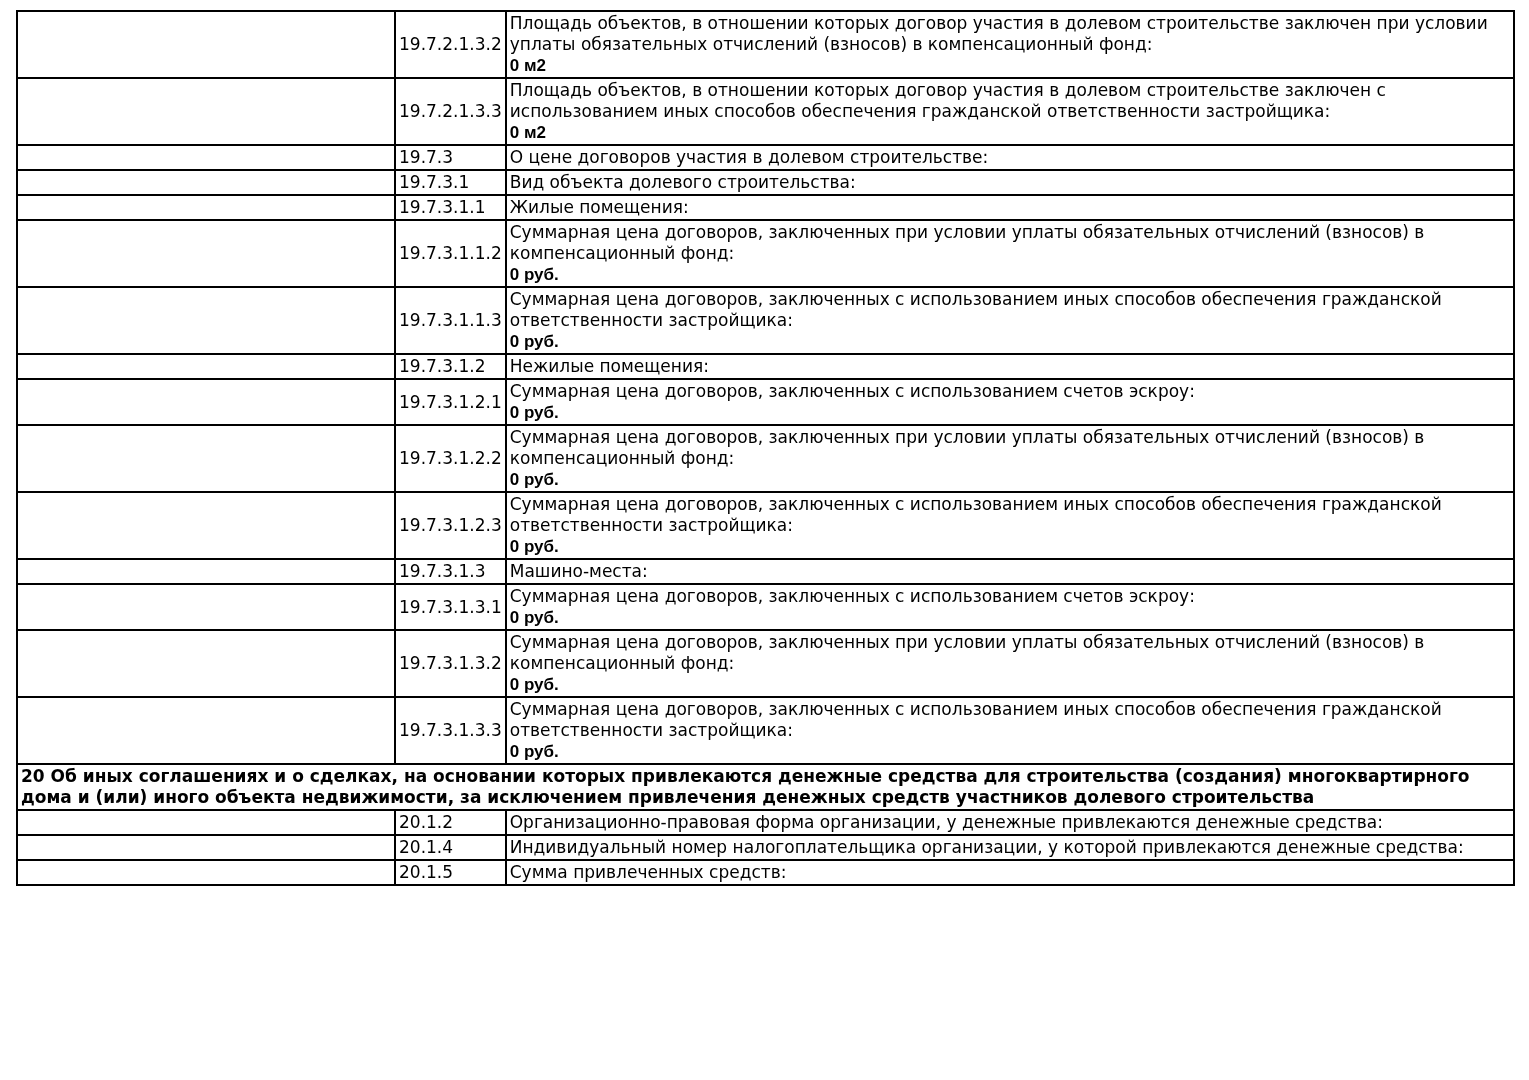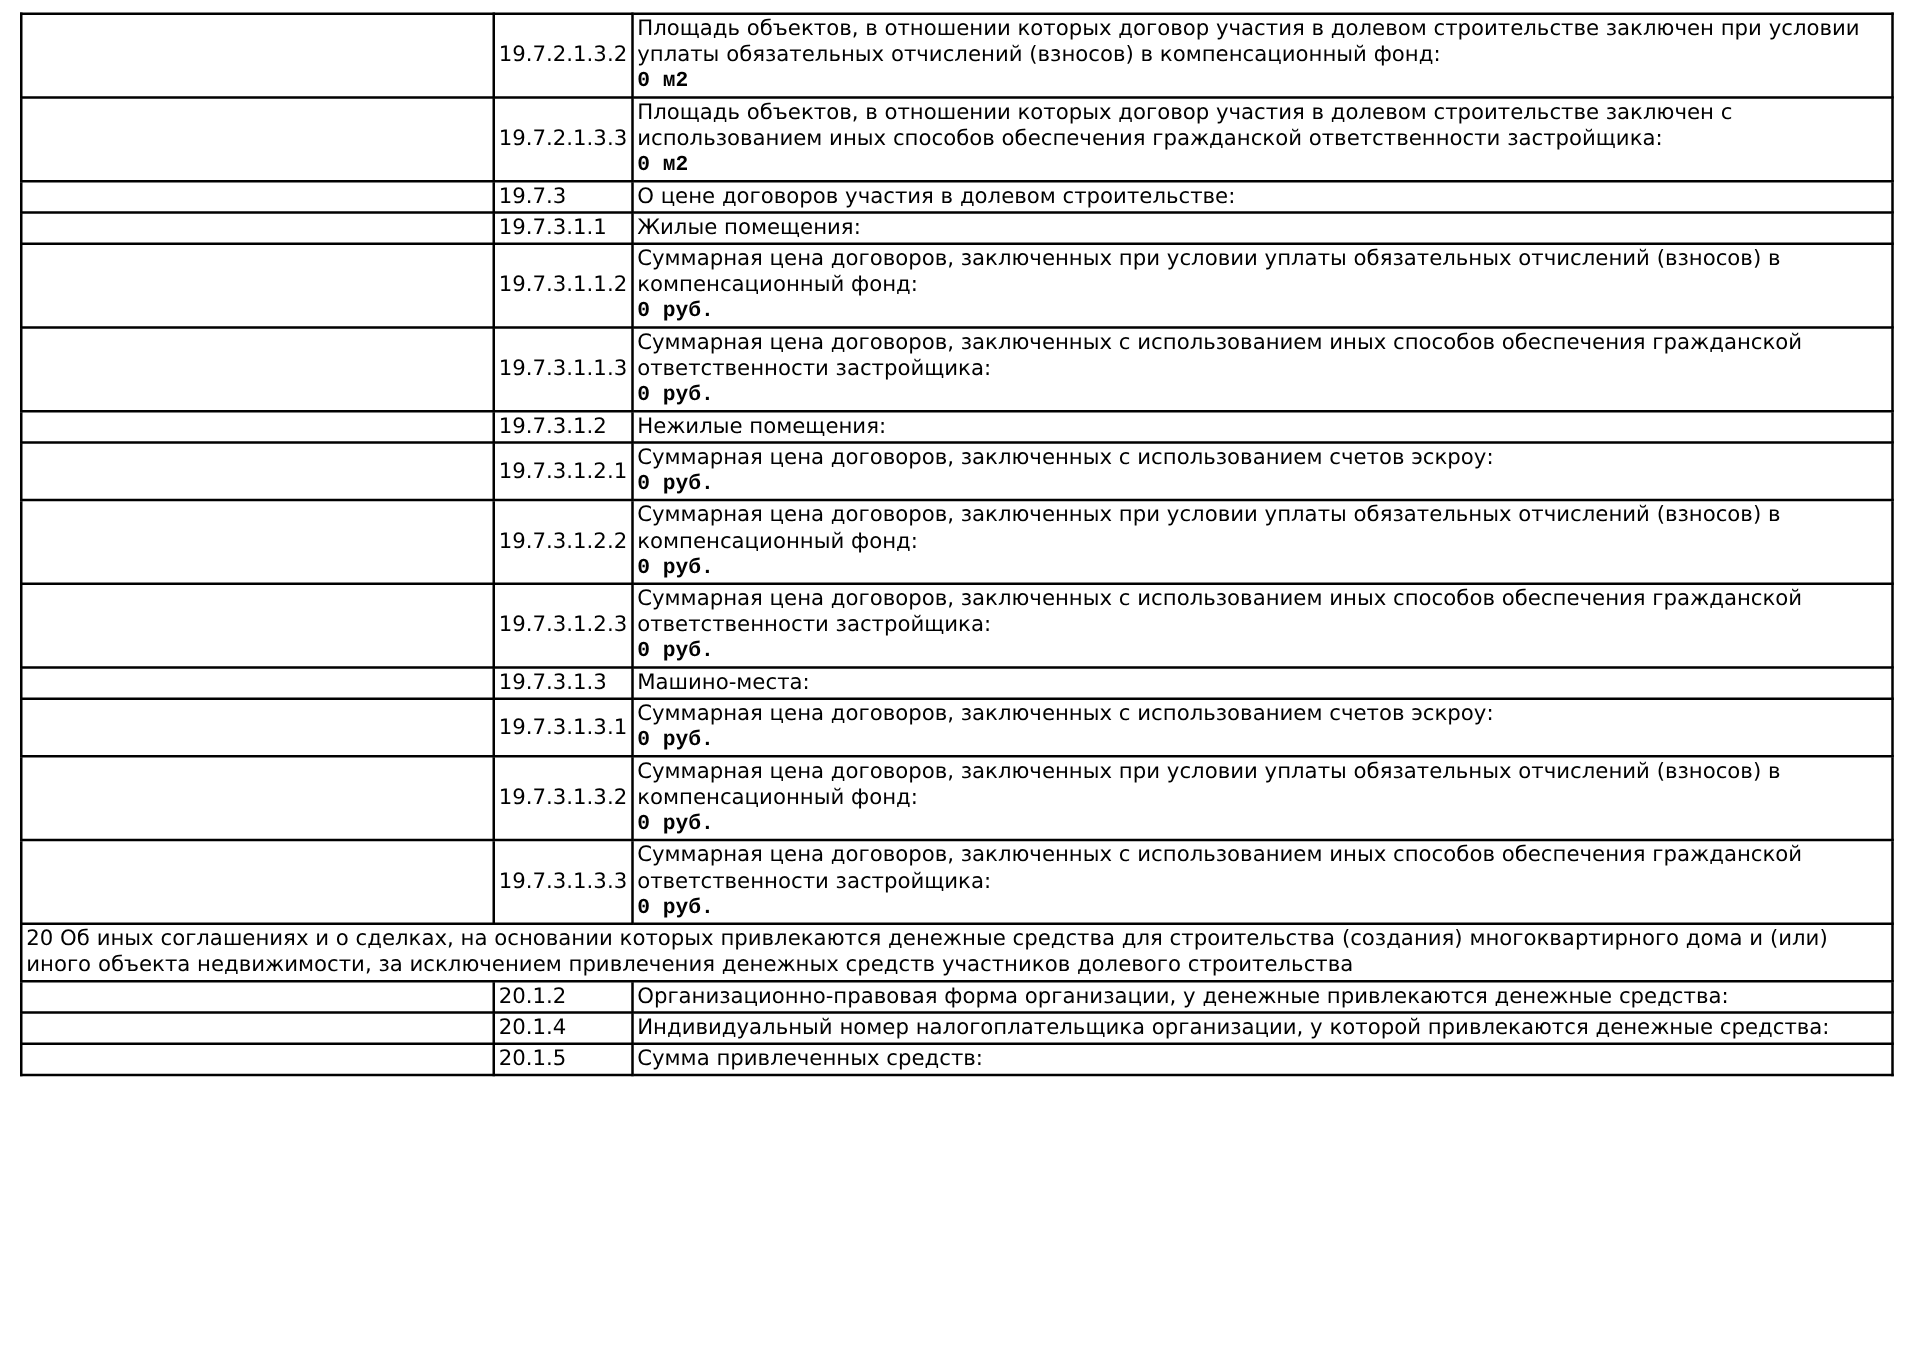--- a/index.html
+++ b/index.html
@@ -25,25 +25,25 @@
     border: 2px solid #000000;
     padding: 1px 3px;
     line-height: 21px;
     vertical-align: middle;
     text-align: left;
   }
   td.c1 { width: 370px; }
   td.c2 { width: 100px; white-space: nowrap; }
   td.c3 { }
   .value {
-    font-family: Liberation Mono, monospace;
+    font-family: Liberation Sans, sans-serif;
     font-weight: bold;
   }
   td.section {
-    font-weight: normal;
+    font-weight: bold;
   }
 </style>
 </head>
 <body>
 
 <div class="page">
   <table class="decl">
 
     <tbody>
         <tr>
@@ -60,20 +60,27 @@
       <td class="c3">
         <div>Площадь объектов, в отношении которых договор участия в долевом строительстве заключен с использованием иных способов обеспечения гражданской ответственности застройщика:</div>
         <div class="value">0 м2</div>
       </td>
     </tr>
     <tr>
       <td class="c1"></td>
       <td class="c2">19.7.3</td>
       <td class="c3">
         <div>О цене договоров участия в долевом строительстве:</div>
+      </td>
+    </tr>
+    <tr>
+      <td class="c1"></td>
+      <td class="c2">19.7.3.1</td>
+      <td class="c3">
+        <div>Вид объекта долевого строительства:</div>
       </td>
     </tr>
     <tr>
       <td class="c1"></td>
       <td class="c2">19.7.3.1.1</td>
       <td class="c3">
         <div>Жилые помещения:</div>
       </td>
     </tr>
     <tr>

